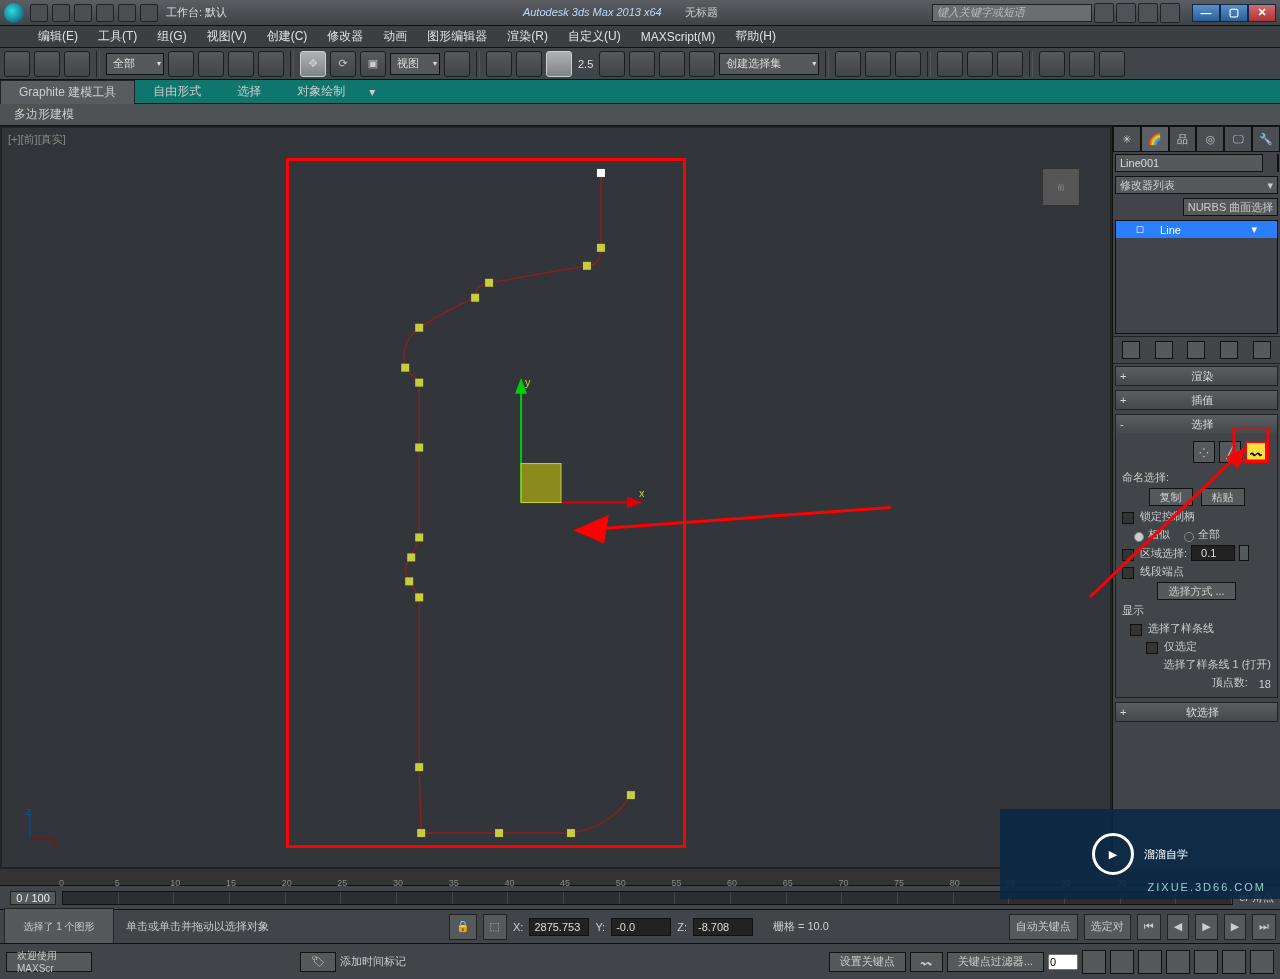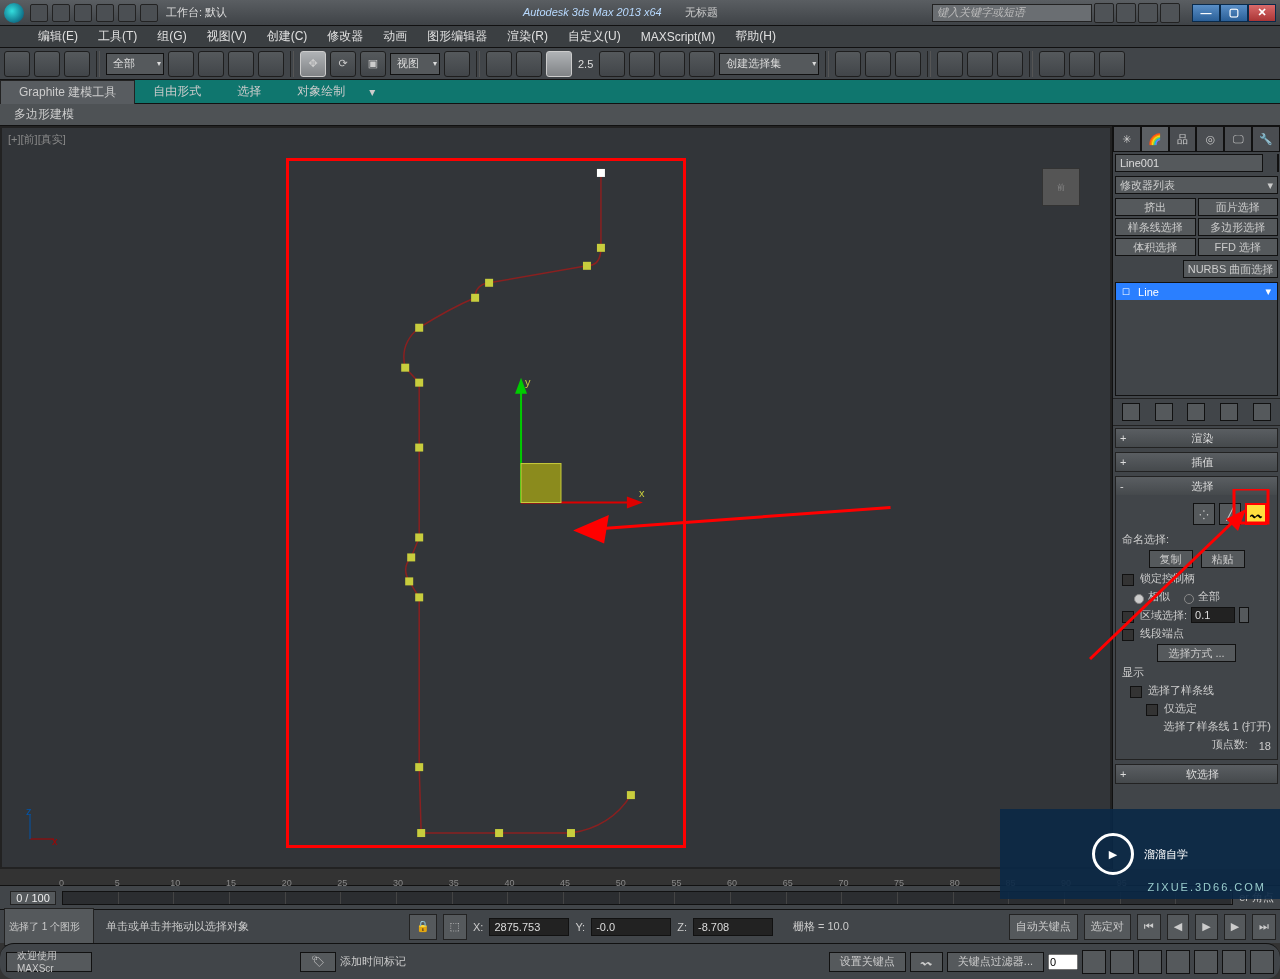--- a/index.html
+++ b/index.html
@@ -62,51 +62,51 @@
 .nameRow .color { width:18px;height:18px;background:#c8cd3d;border:1px solid #111;}
 .modrow { display:flex; padding:2px; }
 .modrow .mdrop { flex:1; height:18px; background:#55595c;border:1px solid #111;color:#ccc;padding-left:4px;display:flex;align-items:center;position:relative;}
 .modrow .mdrop::after{content:"▾";position:absolute;right:4px;}
 .modbtns { display:flex; flex-wrap:wrap; padding:2px; gap:2px;}
 .modbtns .mbtn { flex: 1 0 46%; height:18px; background:#55595c;border:1px solid #111;color:#ccc;display:flex;align-items:center;justify-content:center;font-size:11px;}
 .nurbs { display:flex; justify-content:flex-end; padding:2px;}
 .nurbs .mbtn{width:95px;height:18px;background:#55595c;border:1px solid #111;color:#ccc;display:flex;align-items:center;justify-content:center;font-size:11px;}
 
 .modstack { margin:2px; height:114px; background:#414549;border:1px solid #111; overflow:hidden;}
-.modstack .line { background:#2a7fff; color:#fff; padding:2px 6px; display:flex;align-items:center;gap:8px;}
+.modstack .line { background:#2a7fff; color:#fff; padding:2px 20px; display:flex;align-items:center;gap:16px;}
 .modstack .line::before{content:"☐"; font-size:9px;}
 
 .stackbtns { display:flex; justify-content:space-around; padding:4px 2px; border-top:1px solid #222;border-bottom:1px solid #222;}
 .stackbtns .sb { width:18px;height:18px;border:1px solid #111;background:#55595c;}
 
 .rollout { margin:2px; border:1px solid #222; background:#414549;}
 .rollhdr { display:flex; align-items:center; height:18px; background:linear-gradient(#5a5e62,#45494c); padding:0 4px; color:#ddd; font-size:11px;}
 .rollhdr .pm { width:12px;display:inline-block;}
 .rollbody { padding:4px 6px; color:#ccc; font-size:11px;}
 .subobj { display:flex;justify-content:flex-end;gap:4px;padding:4px;}
 .subobj .so { width:22px;height:22px;border:1px solid #111;background:#55595c;display:flex;align-items:center;justify-content:center;font-size:12px;color:#ccc;}
 .subobj .so.hl { background:#ffdf3e;border:2px solid #f00;color:#000;}
 
 .rollbody .row { display:flex; align-items:flex-end; gap:4px; margin:3px 0;}
 .rollbody .row .chk{width:12px;height:12px;border:1px solid #111;background:#333;margin-right:2px;}
 .rollbody .btn { height:18px;padding:0 10px;background:#55595c;border:1px solid #111;display:inline-flex;align-items:center;justify-content:center;color:#ccc;}
-.rollbody input.num { width:44px;height:16px;background:#222;border:1px solid #111;color:#ddd;padding-left:3px;font-size:11px;}
+.rollbody input.num { width:44px;height:16px;background:#222;border:1px solid #111;color:#ddd;padding-left:9px;font-size:11px;}
 .rollbody .spinner{width:10px;height:16px;background:#55595c;border:1px solid #111;}
 
 
 .tl { position:absolute; left:0; right:0; bottom:70px; height:24px; background:#414549;border-top:1px solid #111;display:flex;align-items:center;}
 .tl .frame { width:46px;margin-left:10px;text-align:center;border:1px solid #222;background:#55595c;color:#eee;font-size:11px;}
 .tl .track { flex:1; height:14px; background:#2b2d30; margin:0 6px; border:1px solid #111; position:relative;}
 .tl .ticks{position:absolute;inset:0;display:flex;}
 .tl .tick{flex:1;border-right:1px solid #444; position:relative;}
 .tl .tick span{position:absolute;top:-14px;left:-4px;color:#888;font-size:9px;}
 .statusbar { position:absolute; left:0;right:0;bottom:36px;height:34px;background:#414549;border-top:1px solid #111;display:flex;align-items:center;gap:6px;padding:0 4px;}
 .statusbar .sbox{height:26px;border:1px solid #222;background:#55595c;display:flex;align-items:center;justify-content:center;padding:0 6px;}
-.statusbar .tfield { width:80px;height:18px;background:#222;border:1px solid #111;color:#ddd;padding-left:4px;font-size:11px;}
-.bottombar { position:absolute; left:0;right:0;bottom:0;height:36px;background:#414549;border-top:1px solid #111;display:flex;align-items:center;padding:16px 6px;gap:4px;overflow:hidden;border-radius:14px;}
+.statusbar .tfield { width:60px;height:18px;background:#222;border:1px solid #111;color:#ddd;padding-left:4px;font-size:11px;}
+.bottombar { position:absolute; left:0;right:0;bottom:0;height:36px;background:#414549;border-top:1px solid #111;display:flex;align-items:center;padding:16px 6px;gap:4px;overflow:hidden;}
 .bottombar .btn{height:20px;padding:0 10px;background:#55595c;border:1px solid #111;color:#ccc;display:flex;align-items:center;}
 .bottombar .pb{width:24px;height:24px;background:#55595c;border:1px solid #111;}
 
 
 .watermark { position:absolute; right:0; bottom:80px; width:280px; height:90px; background:rgba(10,40,70,0.9); display:flex;align-items:center;justify-content:center;color:#fff;font-size:22px;gap:10px;}
 .watermark .play{width:42px;height:42px;border:3px solid #fff;border-radius:50%;display:flex;align-items:center;justify-content:center;}
 .watermark .sub{position:absolute;bottom:6px;right:14px;font-size:11px;letter-spacing:2px;color:#9cc;}
 </style>
 </head>
 <body>
@@ -272,28 +272,20 @@
       <div class="ct">🖵</div>
       <div class="ct">🔧</div>
     </div>
     <div class="nameRow">
       <input value="Line001" style="">
       <div class="color"></div>
     </div>
     <div class="modrow">
       <div class="mdrop">修改器列表</div>
     </div>
-    <div class="modbtns">
-      <div class="mbtn">挤出</div>
-      <div class="mbtn">面片选择</div>
-      <div class="mbtn">样条线选择</div>
-      <div class="mbtn">多边形选择</div>
-      <div class="mbtn">体积选择</div>
-      <div class="mbtn">FFD 选择</div>
-    </div>
     <div class="nurbs">
         <div class="mbtn">NURBS 曲面选择</div>
       </div>
 
     <div class="modstack">
       <div class="line">
           <span>Line</span>
           <span style="margin-left:auto">▾</span>
         </div>
     </div>
@@ -457,21 +449,21 @@
         </div>
       <div class="tick">
           <span>100</span>
         </div>
     </div>
   </div>
   <span style="color:#ccc;margin-right:6px">er 角点</span>
 </div>
 
 <div class="statusbar">
-  <div class="sbox" style="width:90px;flex-direction:column;align-items:flex-start;padding:18px 4px">
+  <div class="sbox" style="width:110px;flex-direction:column;align-items:center;padding:18px 4px">
     <span style="font-size:10px">选择了 1 个图形</span>
   </div>
   <span style="flex:0 0 auto;color:#ccc;font-size:11px;margin-left:6px">单击或单击并拖动以选择对象</span>
   <div style="flex:1"></div>
   <div class="sbox">🔒</div>
   <div class="sbox">⬚</div>
   <span>X:</span>
   <input class="tfield" value="2875.753" style="">
   <span>Y:</span>
   <input class="tfield" value="-0.0" style="">

